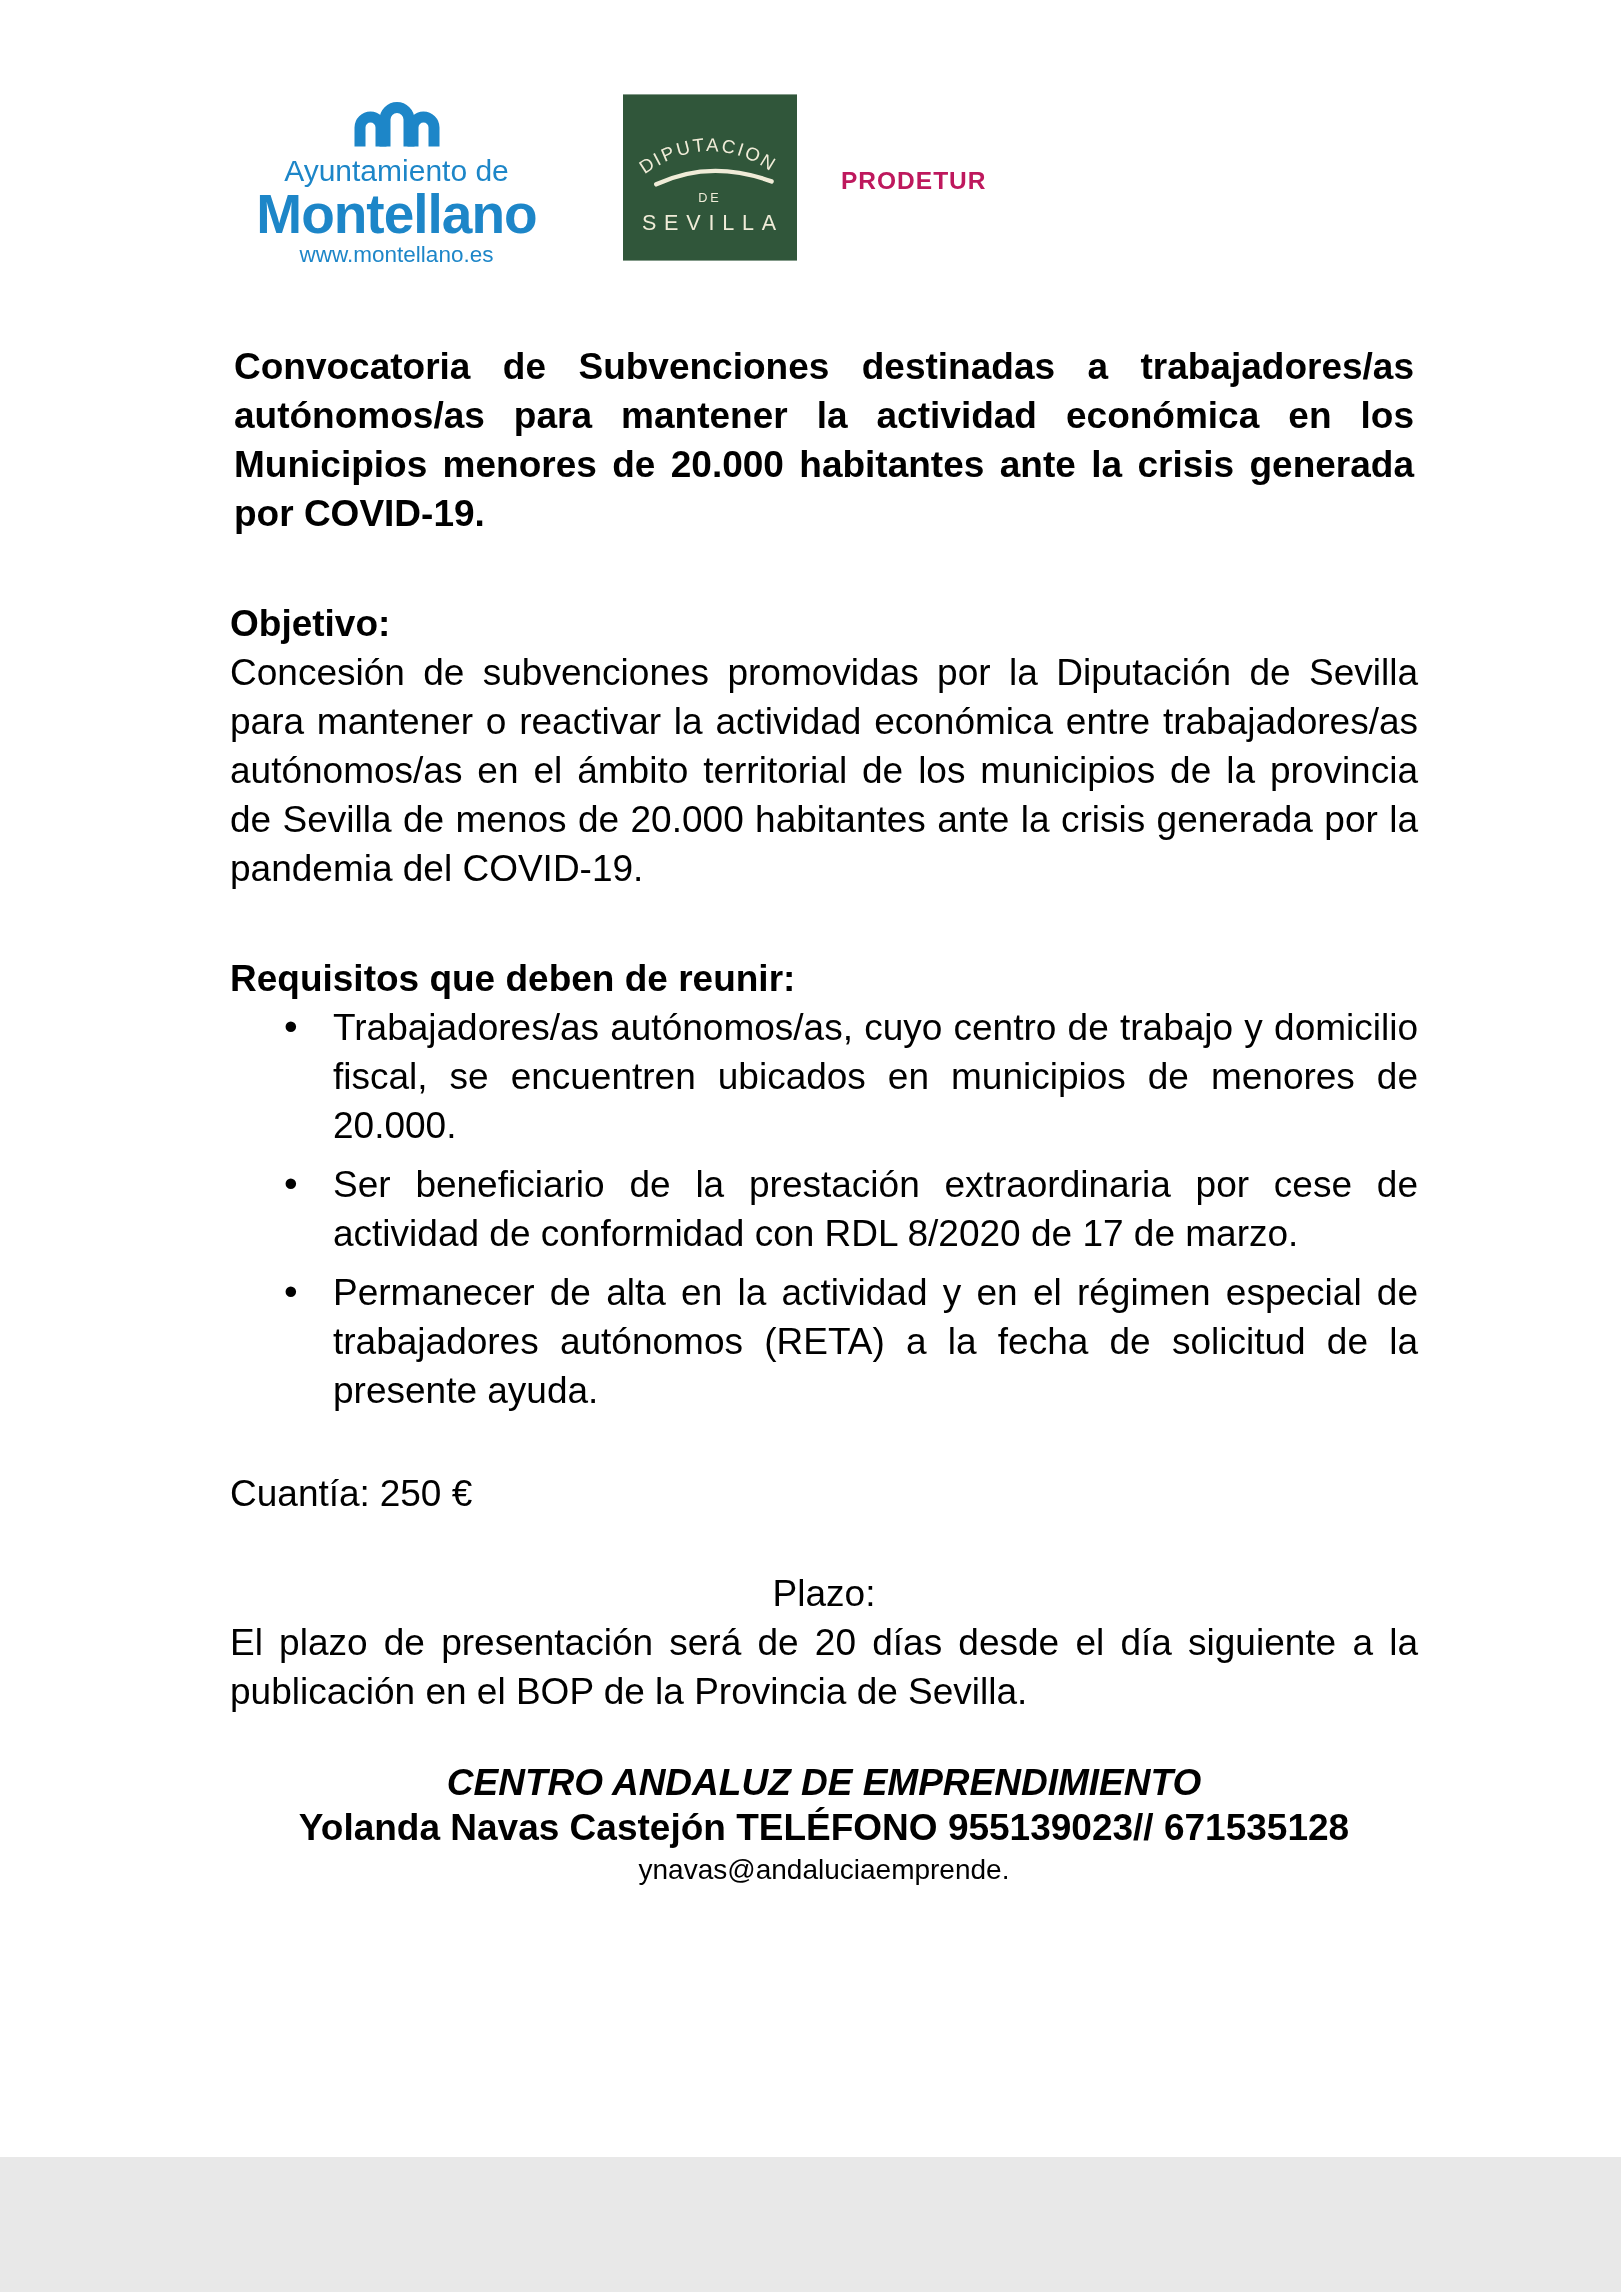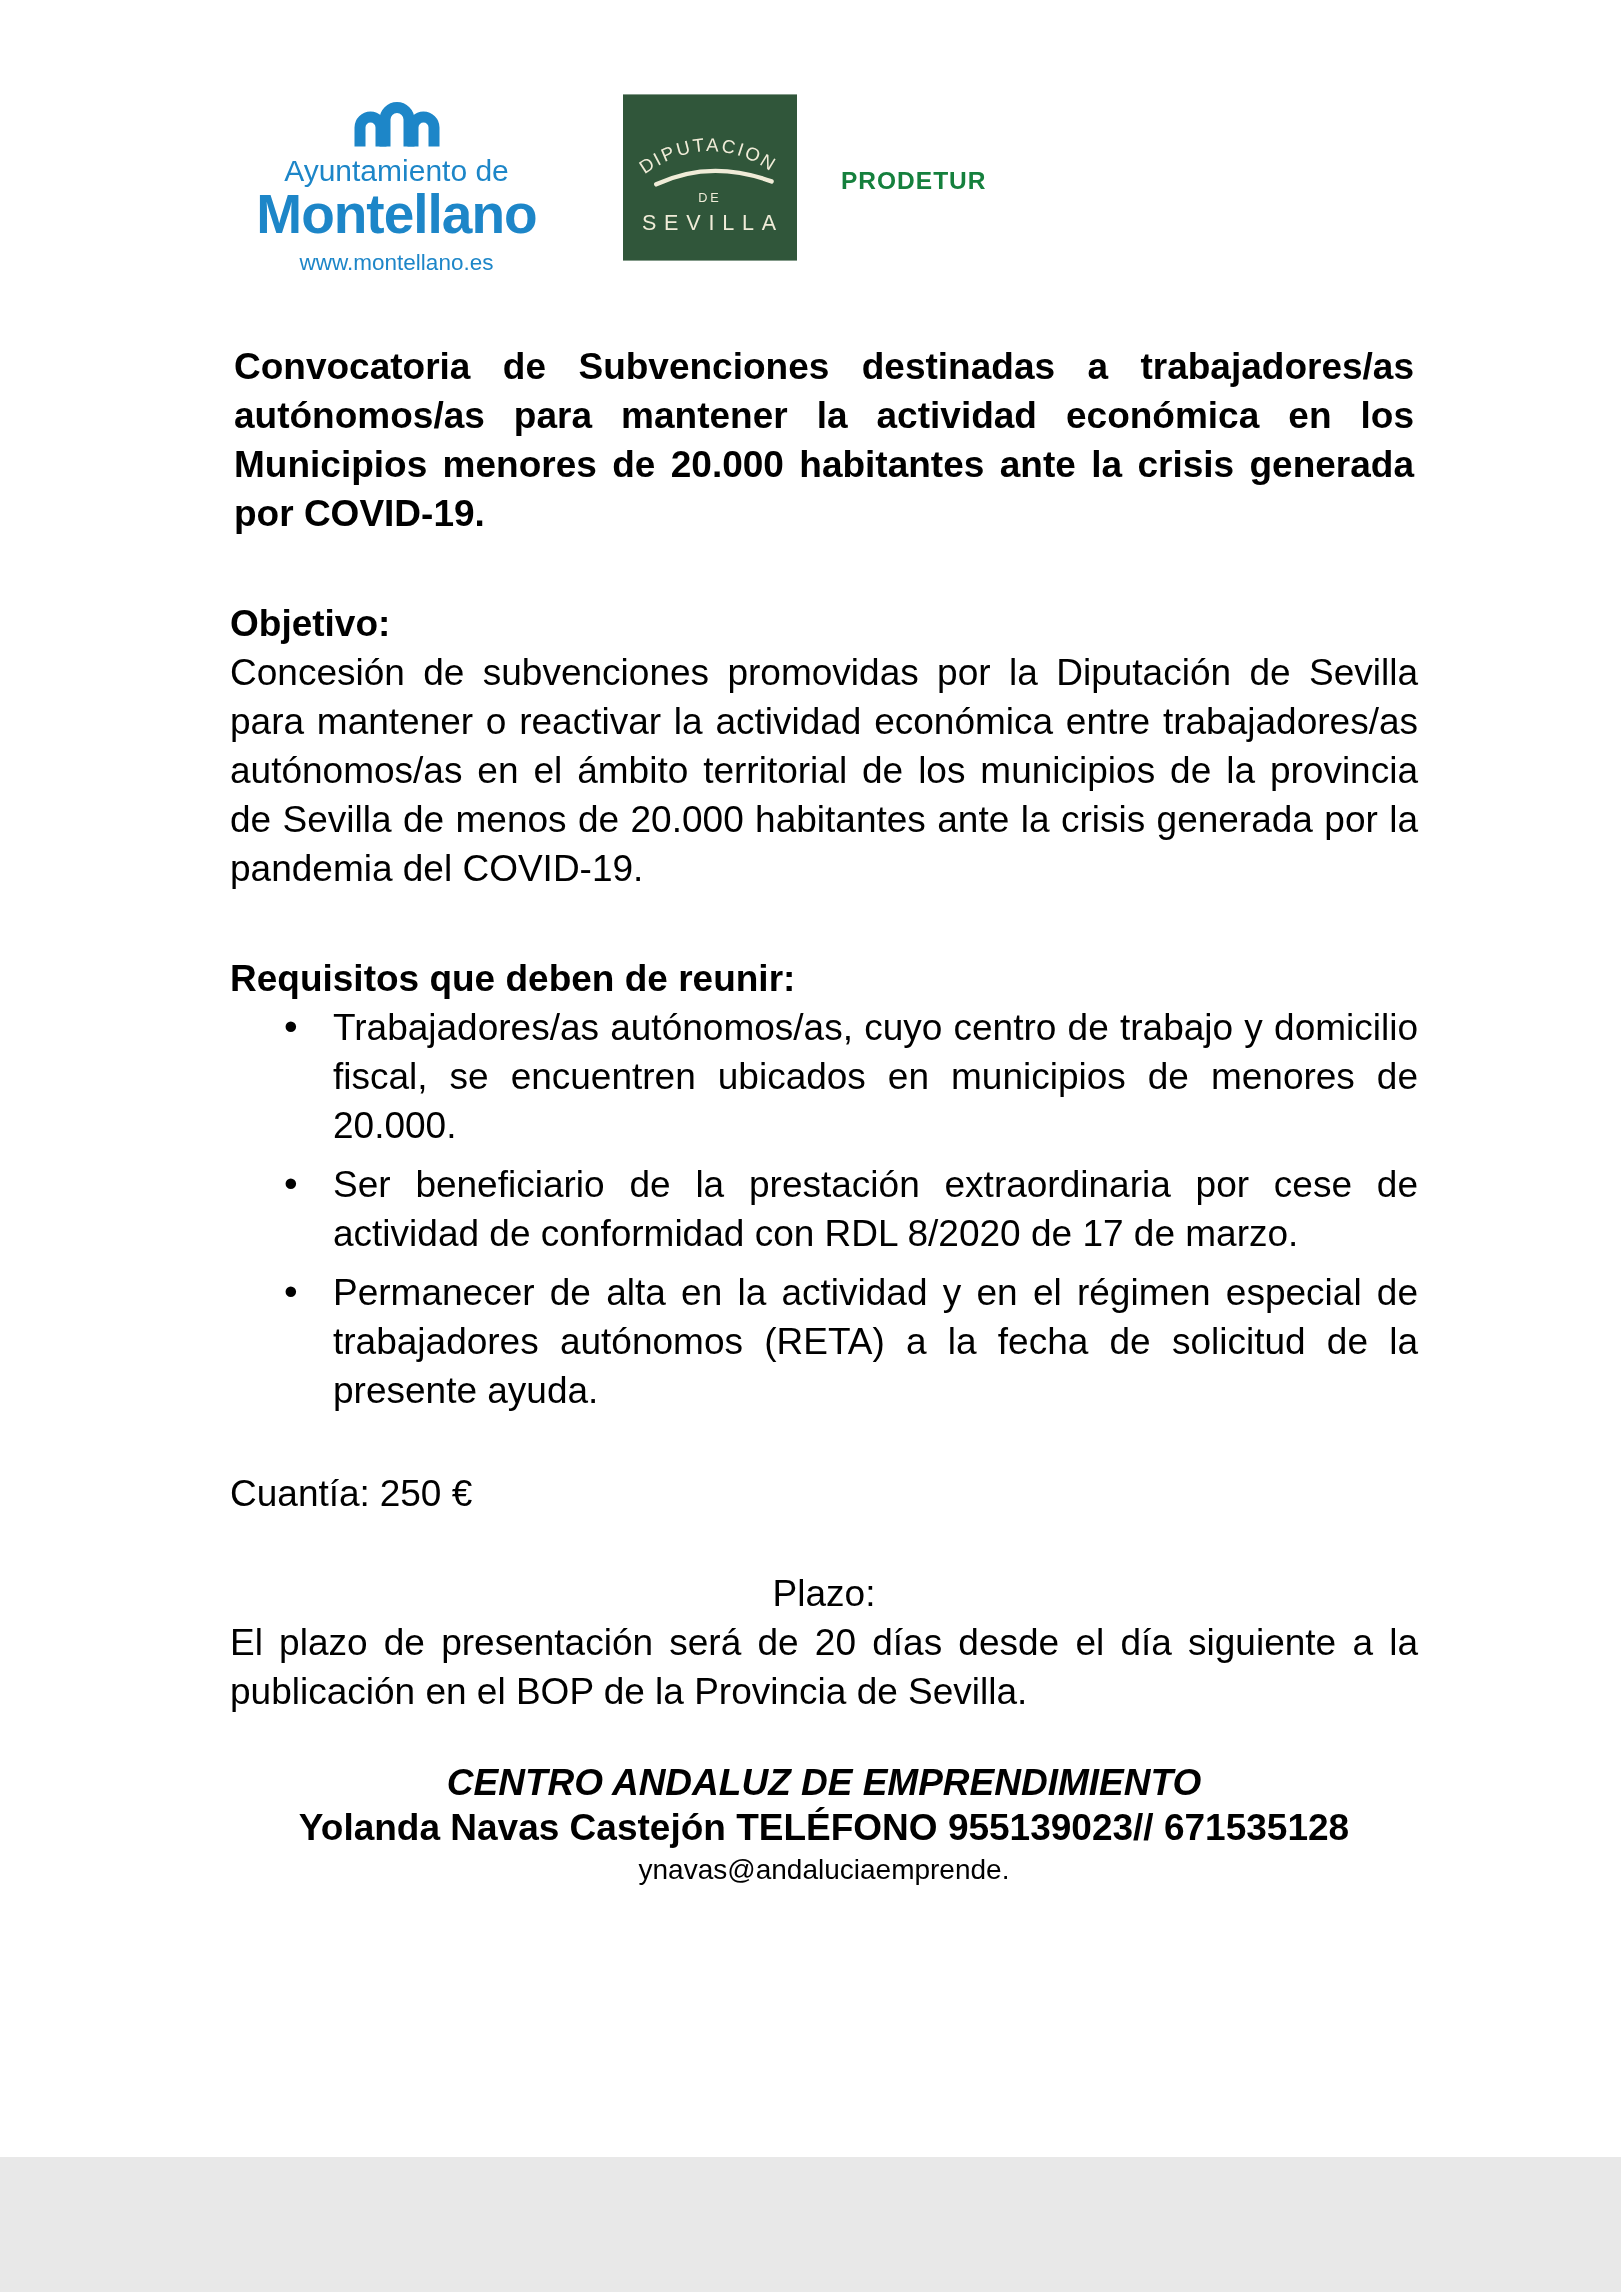--- a/index.html
+++ b/index.html
@@ -15,28 +15,28 @@
 
   
   .montellano{
     position:absolute;left:235px;top:93px;width:323px;
     display:flex;flex-direction:column;align-items:center;
     color:#1d86c8;
   }
   .montellano .arches{width:104px;height:55px;margin-bottom:4.9px;}
   .montellano .name-top{font-size:30px;line-height:35px;}
   .montellano .name-main{font-size:55px;line-height:52px;font-weight:bold;letter-spacing:-1px;}
-  .montellano .site{font-size:22.5px;line-height:25.5px;margin-top:10px;}
+  .montellano .site{font-size:22.5px;line-height:25.5px;margin-top:2px;}
 
   .diputacion{position:absolute;left:623px;top:94px;width:174px;height:167px;}
 
   .prodetur{
     position:absolute;left:841px;top:167px;
     font-size:24.5px;font-weight:bold;letter-spacing:1px;
-    color:#15803d;
+    color:#be185d;
   }
 
   
   .doc{
     position:absolute;left:230px;top:338px;width:1188px;
     font-size:37px;line-height:49px;
   }
   .title{margin:4px;font-weight:bold;text-align:justify;}
   .h{margin:61px 0 0 0;font-weight:bold;}
   .para{margin:0;text-align:justify;}

